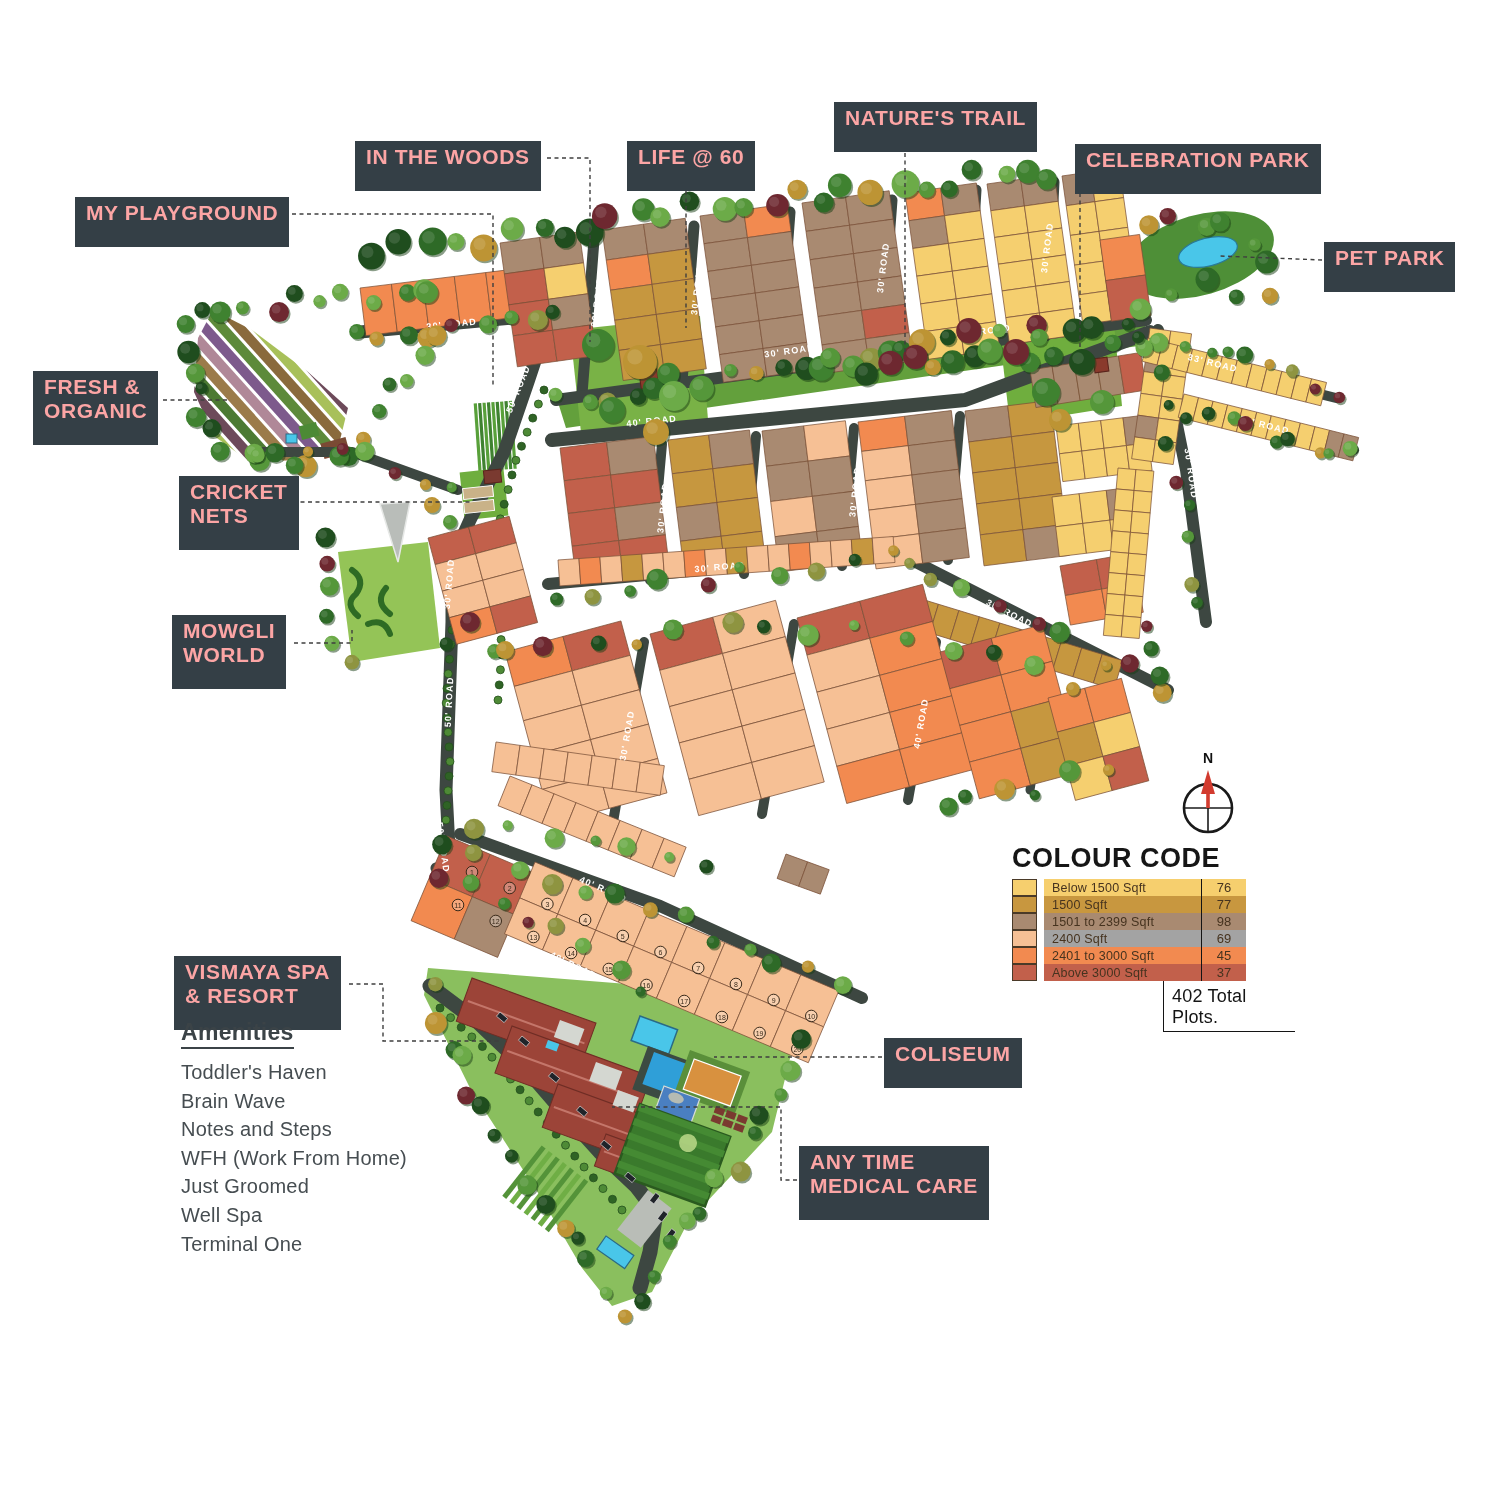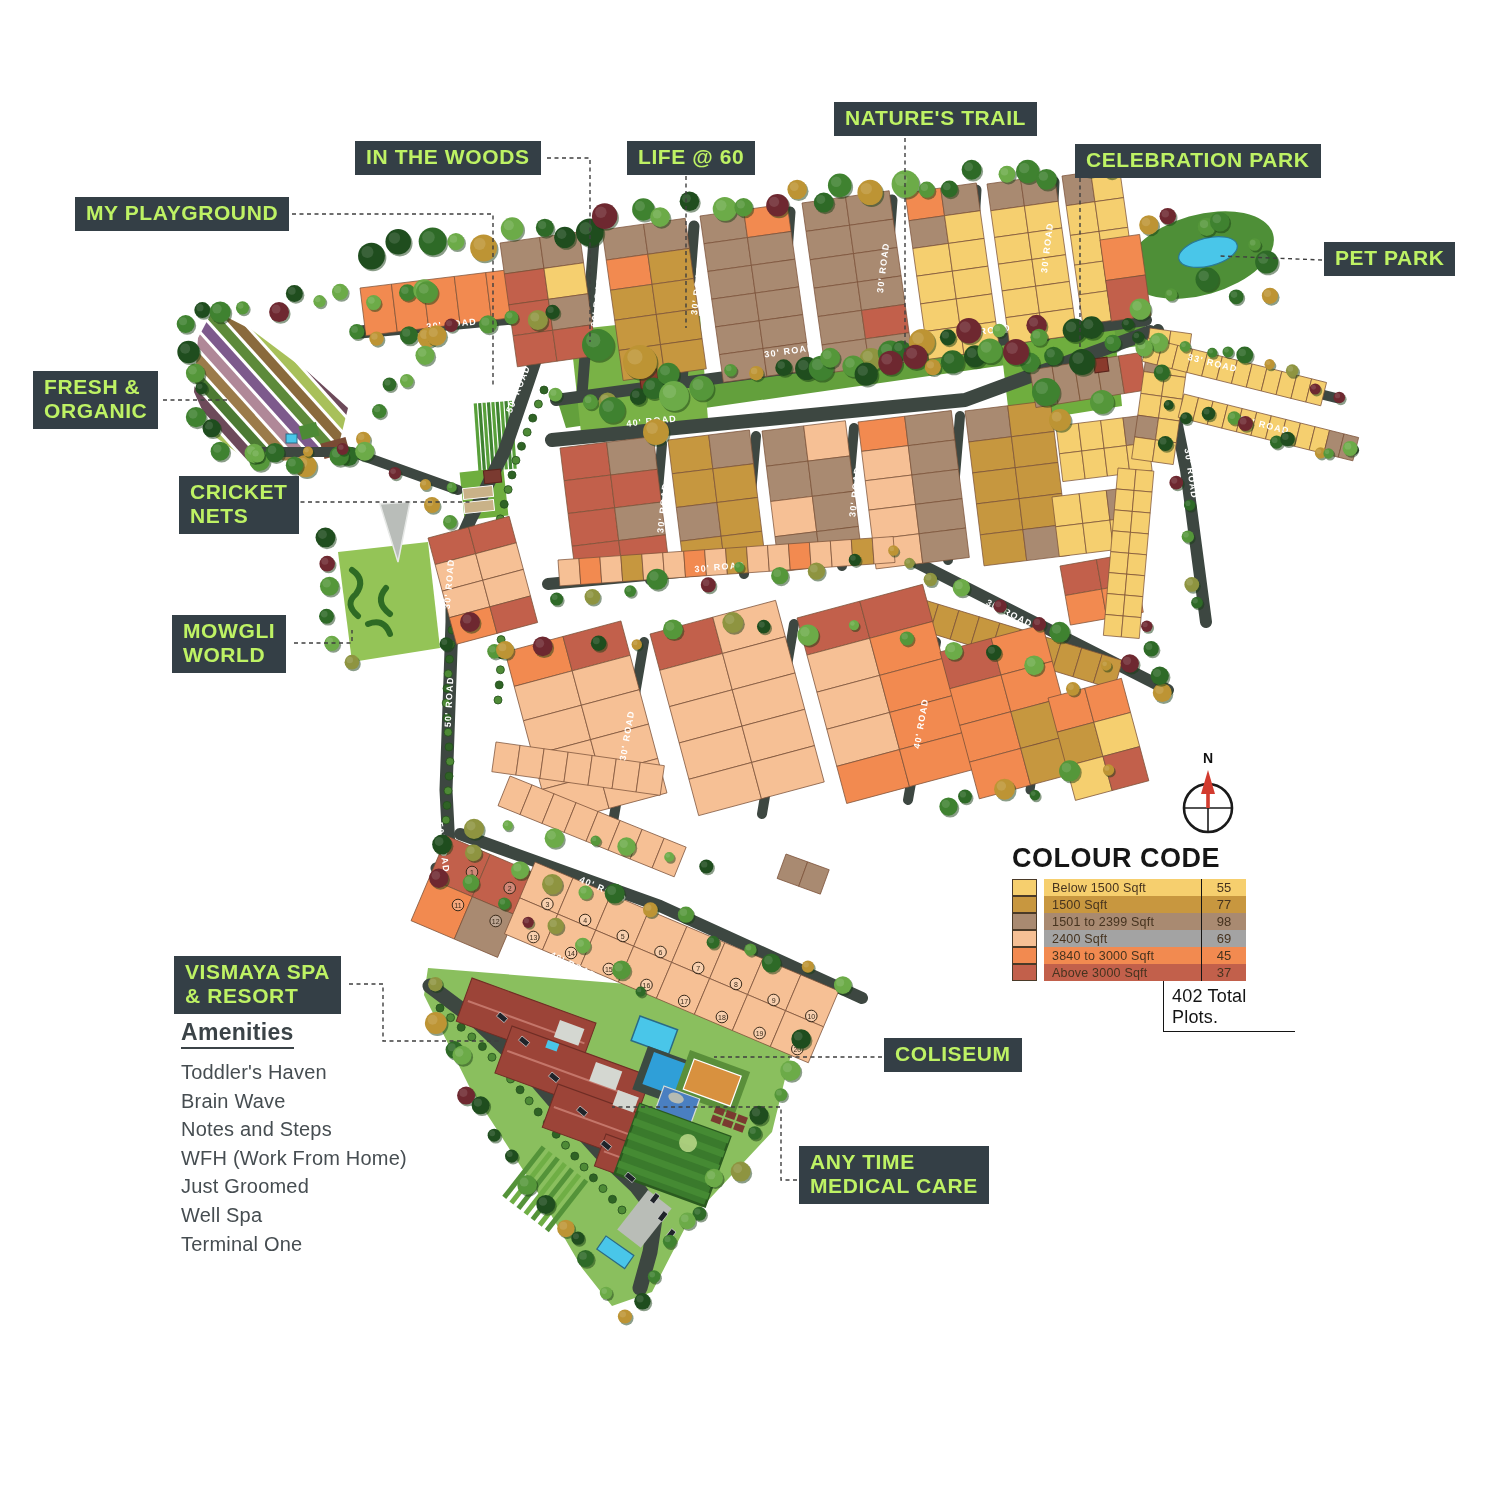--- a/index.html
+++ b/index.html
@@ -1,20 +1,20 @@
 <!DOCTYPE html>
 <html><head>
 <meta charset="utf-8">
 <style>
   html,body{margin:0;padding:0;background:#fff}
   body{width:1500px;height:1500px;font-family:"Liberation Sans",sans-serif}
   .stage{position:relative;width:1500px;height:1500px;background:#fff;overflow:hidden}
   #map{position:absolute;left:0;top:0}
-  .lbl{position:absolute;background:#343F46;color:#bef264;font-weight:700;font-size:21px;
-       line-height:1.14;padding:4px 11px 6px;letter-spacing:.6px;white-space:pre-line}
+  .lbl{position:absolute;background:#343F46;color:#fca5a5;font-weight:700;font-size:21px;
+       line-height:1.14;padding:4px 11px 22px;letter-spacing:.6px;white-space:pre-line}
   .amen{position:absolute;left:181px;top:1019px;color:#454c50}
   .amen h3{font-size:23px;margin:0 0 12px;color:#3b4347;display:inline-block;
            border-bottom:2px solid #3b4347;padding-bottom:1px;font-weight:700;letter-spacing:.3px}
   .amen ul{list-style:none;margin:0;padding:0;font-size:20px;line-height:1.18;color:#464d51}
   .amen li{margin-bottom:5px;letter-spacing:.2px}
   .legend{position:absolute;left:1012px;top:843px;width:234px}
   .legend-title{font-size:27px;font-weight:700;letter-spacing:.5px;color:#161616;margin-bottom:5px}
   .lbody{display:flex;gap:7px}
   .swcol{display:flex;flex-direction:column}
   .sw{width:25px;height:17px;border:1.3px solid #4a3a28;box-sizing:border-box}
@@ -1553,36 +1553,36 @@
         <span class="sw" style="background: rgb(246, 207, 110);"></span>
         <span class="sw" style="background: rgb(200, 151, 63);"></span>
         <span class="sw" style="background: rgb(169, 138, 113);"></span>
         <span class="sw" style="background: rgb(246, 192, 149);"></span>
         <span class="sw" style="background: rgb(242, 138, 80);"></span>
         <span class="sw" style="background: rgb(194, 96, 75);"></span>
       </div>
       <div class="rows">
         <div class="lrow" style="background: rgb(246, 207, 110); justify-content: space-between;">
             <span class="llabel">Below 1500 Sqft</span>
-            <span class="lcount">55</span>
+            <span class="lcount">76</span>
           </div>
         <div class="lrow" style="background: rgb(200, 151, 63);">
             <span class="llabel">1500 Sqft</span>
             <span class="lcount">77</span>
           </div>
         <div class="lrow" style="background: rgb(169, 138, 113);">
             <span class="llabel">1501 to 2399 Sqft</span>
             <span class="lcount">98</span>
           </div>
         <div class="lrow" style="background: #a3a3a3;">
             <span class="llabel">2400 Sqft</span>
             <span class="lcount">69</span>
           </div>
         <div class="lrow" style="background: rgb(242, 138, 80);">
-            <span class="llabel">3840 to 3000 Sqft</span>
+            <span class="llabel">2401 to 3000 Sqft</span>
             <span class="lcount">45</span>
           </div>
         <div class="lrow" style="background: rgb(194, 96, 75); justify-content: space-between;">
             <span class="llabel">Above 3000 Sqft</span>
             <span class="lcount">37</span>
           </div>
       </div>
     </div>
     <div class="ltotal">402 Total Plots.</div>
   </div>

